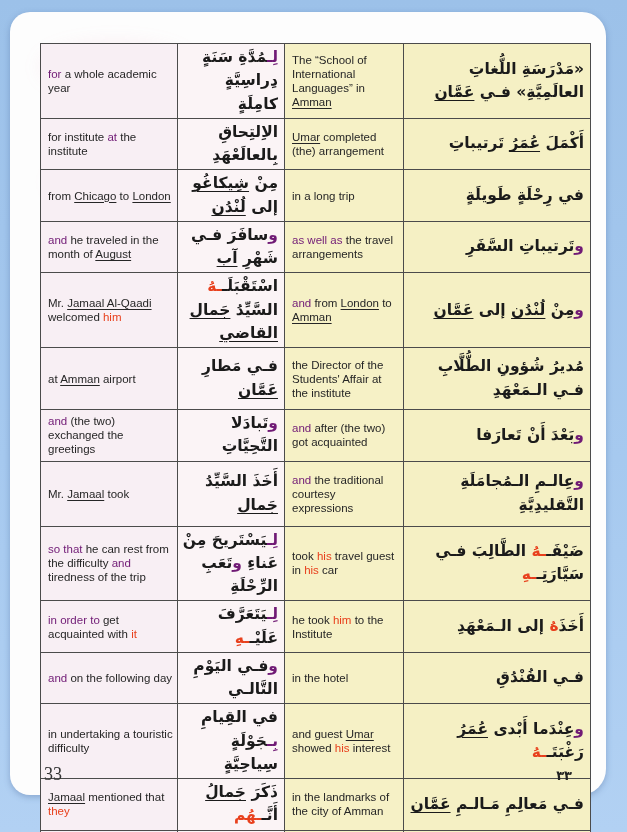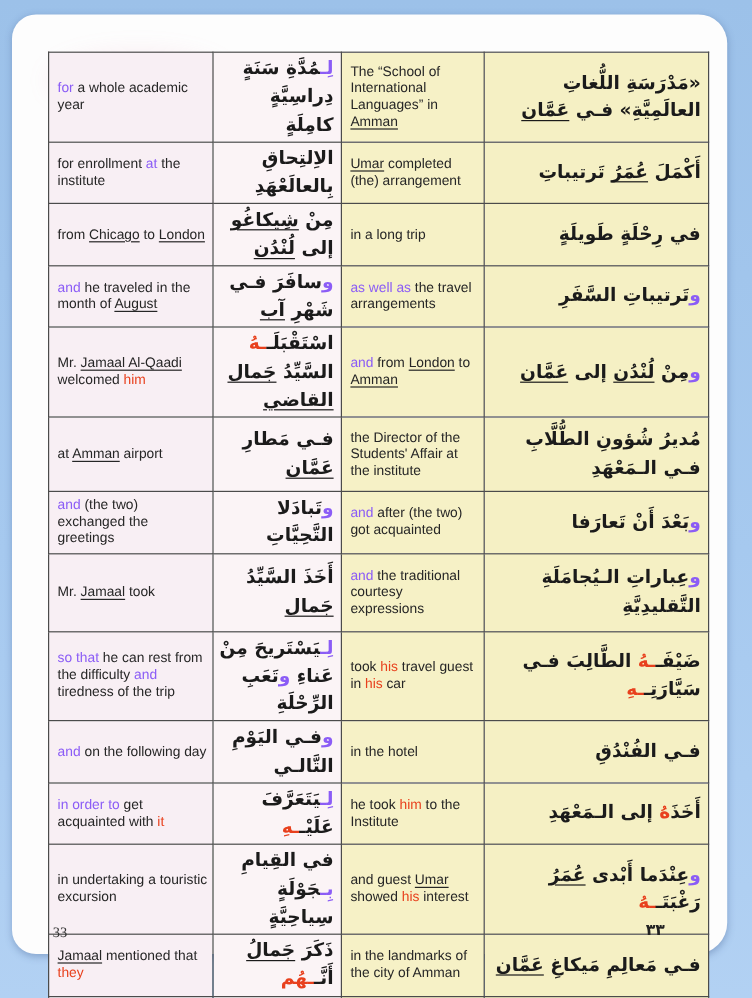--- a/index.html
+++ b/index.html
@@ -34,21 +34,21 @@
     font-size:11.5px;line-height:14px;color:#262626;
     padding:3px 4px 3px 7px;background:#f8eff4;text-align:left;
   }
   td.en.right{background:#f6f1c6;}
   td.ar{
     direction:rtl;text-align:right;font-family:"DejaVu Sans", sans-serif;
     font-size:15.5px;font-weight:bold;line-height:1.5;color:#1b1b1b;
     padding:2px 6px 2px 4px;background:#fbf4f6;
   }
   td.ar.right{background:#f5f0c4;}
-  .blue{color:#8b5cf6;}
+  .blue{color:#701a75;}
   .red{color:#e8401d;text-align:center;}
   .u{text-decoration:underline;text-underline-offset:2px;}
   td.ar .u{text-underline-offset:3px;text-decoration:underline;}
 
   
   .t tr:nth-child(1) td{height:60px}
   .t tr:nth-child(2) td{height:41px}
   .t tr:nth-child(3) td{height:40px}
   .t tr:nth-child(4) td{height:30px}
   .t tr:nth-child(5) td{height:41px}
@@ -58,24 +58,24 @@
   .t tr:nth-child(9) td{height:55px}
   .t tr:nth-child(10) td{height:36px}
   .t tr:nth-child(11) td{height:42px}
   .t tr:nth-child(12) td{height:59px}
   .t tr:nth-child(13) td{height:41px}
   .t tr:nth-child(14) td{height:32px}
   .t tr:nth-child(15) td{height:60px}
 
   .pageno-left{
     position:absolute;left:34px;bottom:10px;font-family:"Liberation Serif", serif;
-    font-size:12px;color:#333;
+    font-size:18px;color:#333;
   }
   .pageno-right{
-    position:absolute;right:52px;bottom:12px;font-family:"DejaVu Sans", sans-serif;
+    position:absolute;right:34px;bottom:12px;font-family:"DejaVu Sans", sans-serif;
     font-size:13px;font-weight:bold;color:#222;
   }
 </style>
 </head>
 <body>
 
 <div class="page">
   <div class="smudge s1"></div>
   <div class="smudge s2"></div>
   <div class="smudge s3"></div>
@@ -89,21 +89,21 @@
         <col class="c4">
     </colgroup>
     <tbody>
         <tr>
           <td class="en"><span class="blue">for </span><span>a whole academic year</span></td>
           <td class="ar"><span class="blue">لِـ</span><span>مُدَّةِ سَنَةٍ دِراسِيَّةٍ كامِلَةٍ</span></td>
           <td class="en right"><span>The “School of International Languages” in </span><span class="u">Amman</span></td>
           <td class="ar right"><span>«مَدْرَسَةِ اللُّغاتِ العالَمِيَّةِ» فـي </span><span class="u">عَمَّان</span></td>
         </tr>
         <tr>
-          <td class="en"><span>for enrollment </span><span class="blue">at</span><span> the institute</span></td>
+          <td class="en"><span>for institute </span><span class="blue">at</span><span> the institute</span></td>
           <td class="ar"><span>الاِلتِحاقِ بِالعالَعْهَدِ</span></td>
           <td class="en right"><span class="u">Umar</span><span> completed (the) arrangement</span></td>
           <td class="ar right"><span>أَكْمَلَ </span><span class="u">عُمَرُ</span><span> تَرتيباتِ</span></td>
         </tr>
         <tr>
           <td class="en"><span>from </span><span class="u">Chicago</span><span> to </span><span class="u">London</span></td>
           <td class="ar"><span>مِنْ </span><span class="u">شِيكاغُو</span><span> إلى </span><span class="u">لُنْدُن</span></td>
           <td class="en right"><span>in a long trip</span></td>
           <td class="ar right"><span>في رِحْلَةٍ طَويلَةٍ</span></td>
         </tr>
@@ -128,51 +128,51 @@
         <tr>
           <td class="en"><span class="blue">and</span><span> (the two) exchanged the greetings</span></td>
           <td class="ar"><span class="blue">و</span><span>تَبادَلا التَّحِيَّاتِ</span></td>
           <td class="en right"><span class="blue">and</span><span> after (the two) got acquainted</span></td>
           <td class="ar right"><span class="blue">و</span><span>بَعْدَ أَنْ تَعارَفا</span></td>
         </tr>
         <tr>
           <td class="en"><span>Mr. </span><span class="u">Jamaal</span><span> took</span></td>
           <td class="ar"><span>أَخَذَ السَّيِّدُ </span><span class="u">جَمال</span></td>
           <td class="en right"><span class="blue">and</span><span> the traditional courtesy expressions</span></td>
-          <td class="ar right"><span class="blue">و</span><span>عِباراتِ الـيُجامَلَةِ التَّقليدِيَّةِ</span></td>
+          <td class="ar right"><span class="blue">و</span><span>عِالـمِ الـمُجامَلَةِ التَّقليدِيَّةِ</span></td>
         </tr>
         <tr>
           <td class="en"><span class="blue">so that</span><span> he can rest from the difficulty </span><span class="blue">and</span><span> tiredness of the trip</span></td>
           <td class="ar"><span class="blue">لِـ</span><span>يَسْتَريحَ مِنْ عَناءِ </span><span class="blue">و</span><span>تَعَبِ الرِّحْلَةِ</span></td>
           <td class="en right"><span>took </span><span class="red">his</span><span> travel guest in </span><span class="red">his</span><span> car</span></td>
           <td class="ar right"><span>ضَيْفَـ</span><span class="red">ـهُ</span><span> الطَّالِبَ فـي سَيَّارَتِـ</span><span class="red">ـهِ</span></td>
         </tr>
         <tr>
+          <td class="en"><span class="blue">in order to</span><span> get acquainted with </span><span class="red">it</span></td>
+          <td class="ar"><span class="blue">لِـ</span><span>يَتَعَرَّفَ عَلَيْـ</span><span class="red">ـهِ</span></td>
+          <td class="en right"><span>he took </span><span class="red">him</span><span> to the Institute</span></td>
+          <td class="ar right"><span>أَخَذَ</span><span class="red">هُ</span><span> إلى الـمَعْهَدِ</span></td>
+        </tr>
+        <tr>
           <td class="en"><span class="blue">and</span><span> on the following day</span></td>
           <td class="ar"><span class="blue">و</span><span>فـي اليَوْمِ التَّالـي</span></td>
           <td class="en right"><span>in the hotel</span></td>
           <td class="ar right"><span>فـي الفُنْدُقِ</span></td>
         </tr>
         <tr>
-          <td class="en"><span class="blue">in order to</span><span> get acquainted with </span><span class="red">it</span></td>
-          <td class="ar"><span class="blue">لِـ</span><span>يَتَعَرَّفَ عَلَيْـ</span><span class="red">ـهِ</span></td>
-          <td class="en right"><span>he took </span><span class="red">him</span><span> to the Institute</span></td>
-          <td class="ar right"><span>أَخَذَ</span><span class="red">هُ</span><span> إلى الـمَعْهَدِ</span></td>
-        </tr>
-        <tr>
-          <td class="en"><span>in undertaking a touristic excursion</span></td>
+          <td class="en"><span>in undertaking a touristic difficulty</span></td>
           <td class="ar"><span>في القِيامِ </span><span class="blue">بِـ</span><span>جَوْلَةٍ سِياحِيَّةٍ</span></td>
           <td class="en right"><span>and guest </span><span class="u">Umar</span><span> showed </span><span class="red">his</span><span> interest</span></td>
           <td class="ar right"><span class="blue">و</span><span>عِنْدَما أَبْدى </span><span class="u">عُمَرُ</span><span> رَغْبَتَـ</span><span class="red">ـهُ</span></td>
         </tr>
         <tr>
           <td class="en"><span class="u">Jamaal</span><span> mentioned that </span><span class="red">they</span></td>
           <td class="ar"><span>ذَكَرَ </span><span class="u">جَمالُ</span><span> أَنَّـ</span><span class="red">ـهُم</span></td>
           <td class="en right"><span>in the landmarks of the city of Amman</span></td>
-          <td class="ar right"><span>فـي مَعالِمِ مَيكاغِ </span><span class="u">عَمَّان</span></td>
+          <td class="ar right"><span>فـي مَعالِمِ مَـالـمِ </span><span class="u">عَمَّان</span></td>
         </tr>
         <tr>
           <td class="en"></td>
           <td class="ar"></td>
           <td class="en right"></td>
           <td class="ar right"></td>
         </tr>
       </tbody>
   </table>
 

